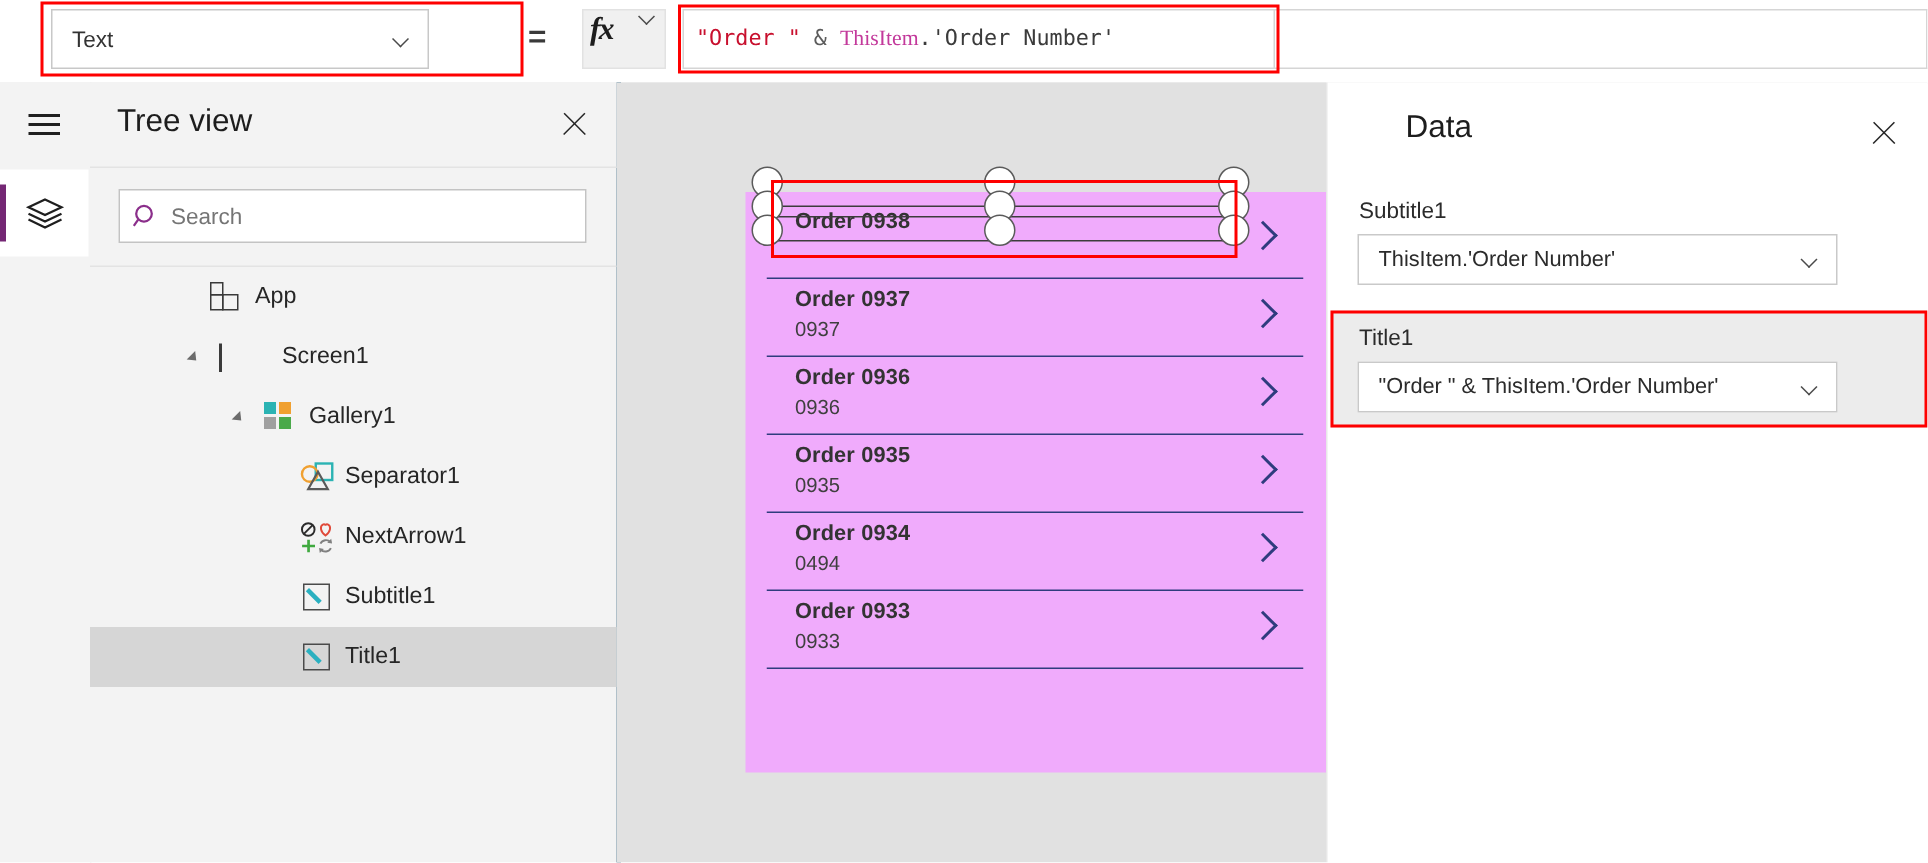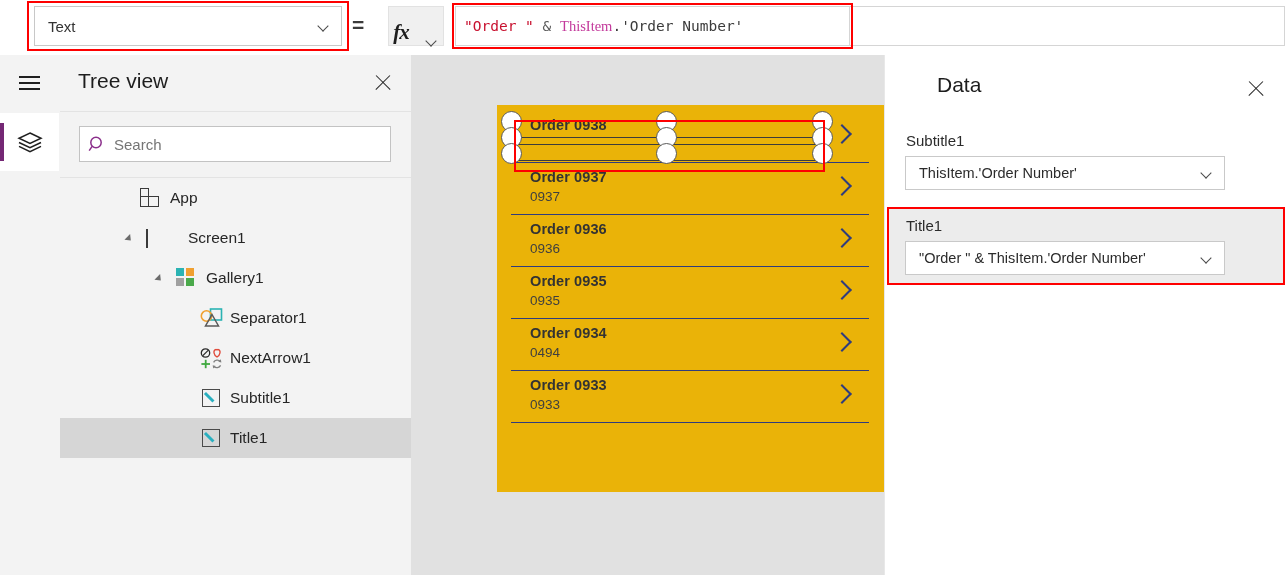--- a/index.html
+++ b/index.html
@@ -21,21 +21,21 @@
     width: 1285px; height: 55px;
     background: #ffffff;
     border-bottom: 1px solid #e6e6e6;
   }
   #prop-select-wrap {
     position: absolute; left: 34px; top: 6px;
     width: 308px; height: 40px;
   }
   #prop-select {
     position: absolute; left: 0; top: 0;
-    width: 308px; height: 40px;
+    width: 252px; height: 40px;
     box-sizing: border-box;
     border: 1px solid #c8c8c8;
     background: #ffffff;
     display: flex; align-items: center;
     padding: 0 10px 0 13px;
   }
   #prop-select .val {
     flex: 1;
     font-size: 15px; color: #333333;
   }
@@ -60,21 +60,21 @@
   #eq {
     position: absolute; left: 352px; top: 13px;
     font-size: 21px; color: #3a3a3a; font-weight: 700;
   }
   #fx-btn {
     position: absolute; left: 388px; top: 6px;
     width: 56px; height: 40px;
     background: #f0f0f0;
     border: 1px solid #e2e2e2;
     box-sizing: border-box;
-    display: flex; align-items: flex-end; justify-content: center;
+    display: flex; align-items: flex-start; justify-content: center;
     gap: 17px;
   }
   #fx-btn .fxglyph {
     font-family: "Liberation Serif", serif;
     font-style: italic; font-weight: 700;
     font-size: 21px; color: #1d1d1d;
     letter-spacing: -1px;
   }
   #formula-box {
     position: absolute; left: 455px; top: 6px;
@@ -245,23 +245,23 @@
   }
   .ic-text.on-sel .box { background: #d6d6d6; }
 
   
   #canvas {
     position: absolute; left: 411px; top: 55px;
     width: 473px; height: 520px;
     background: #e1e1e1;
   }
   #phone {
-    position: absolute; left: 86px; top: 50px;
+    position: absolute; left: 86px; top: 73px;
     width: 426px; height: 387px;
-    background: #eab308;
+    background: #f0abfc;
   }
   #gallery {
     position: absolute; left: 14px; top: 6px;
     width: 358px; height: 330px;
     overflow: hidden;
   }
   .gitem {
     position: relative;
     height: 52px;
     border-bottom: 1.4px solid #2f3c7e;

